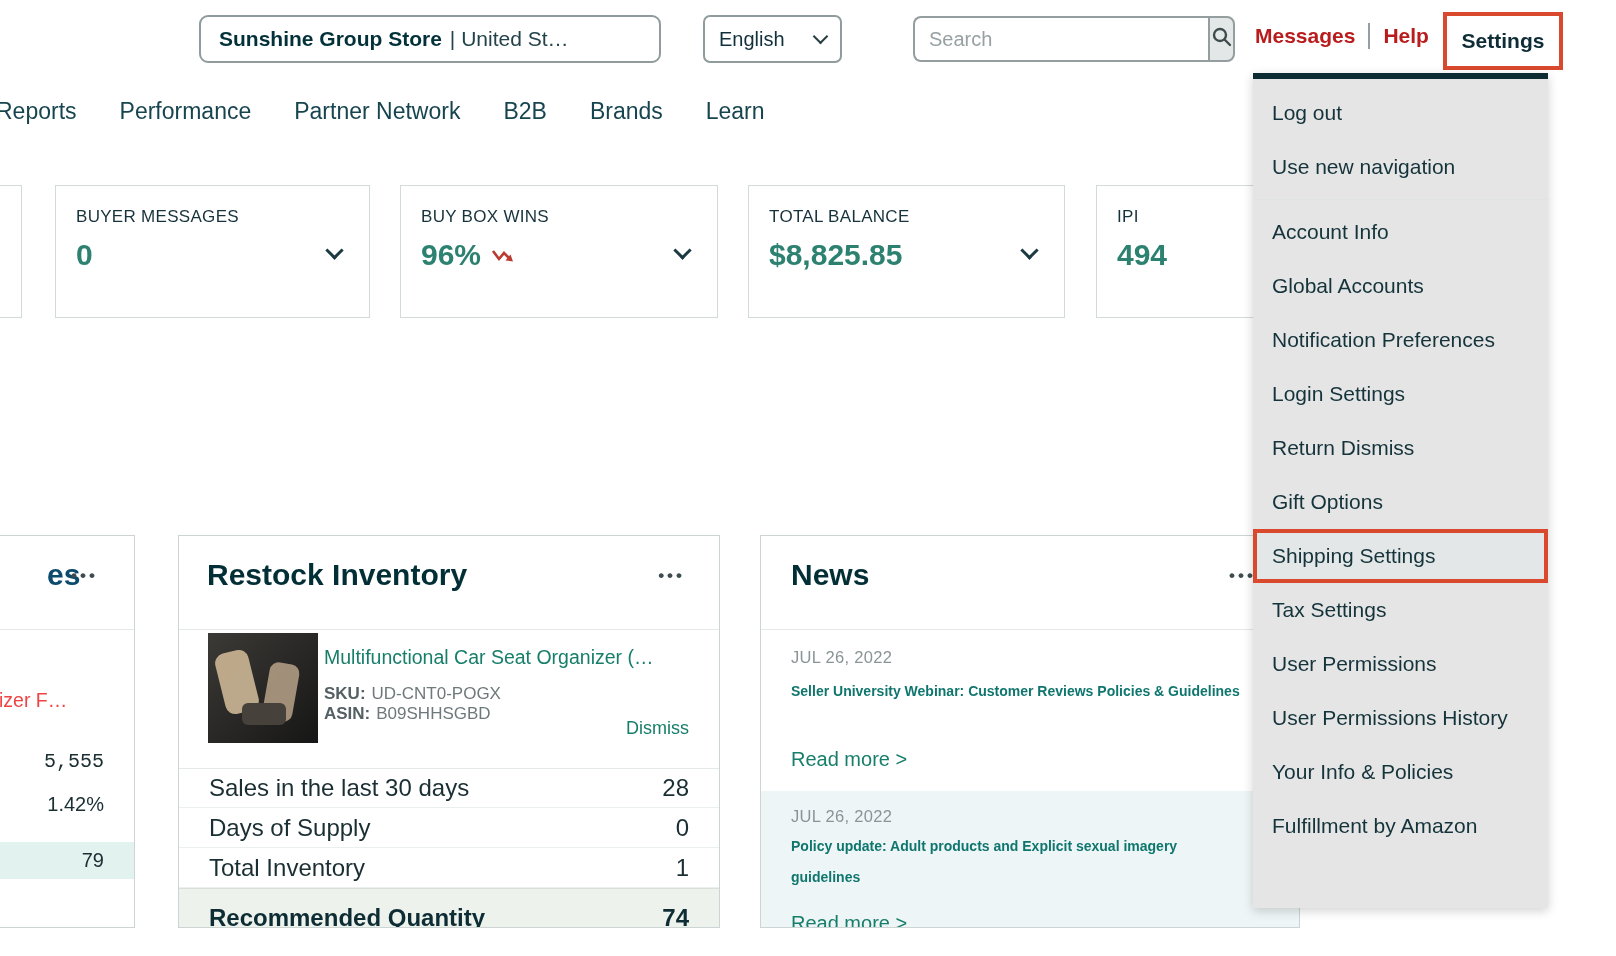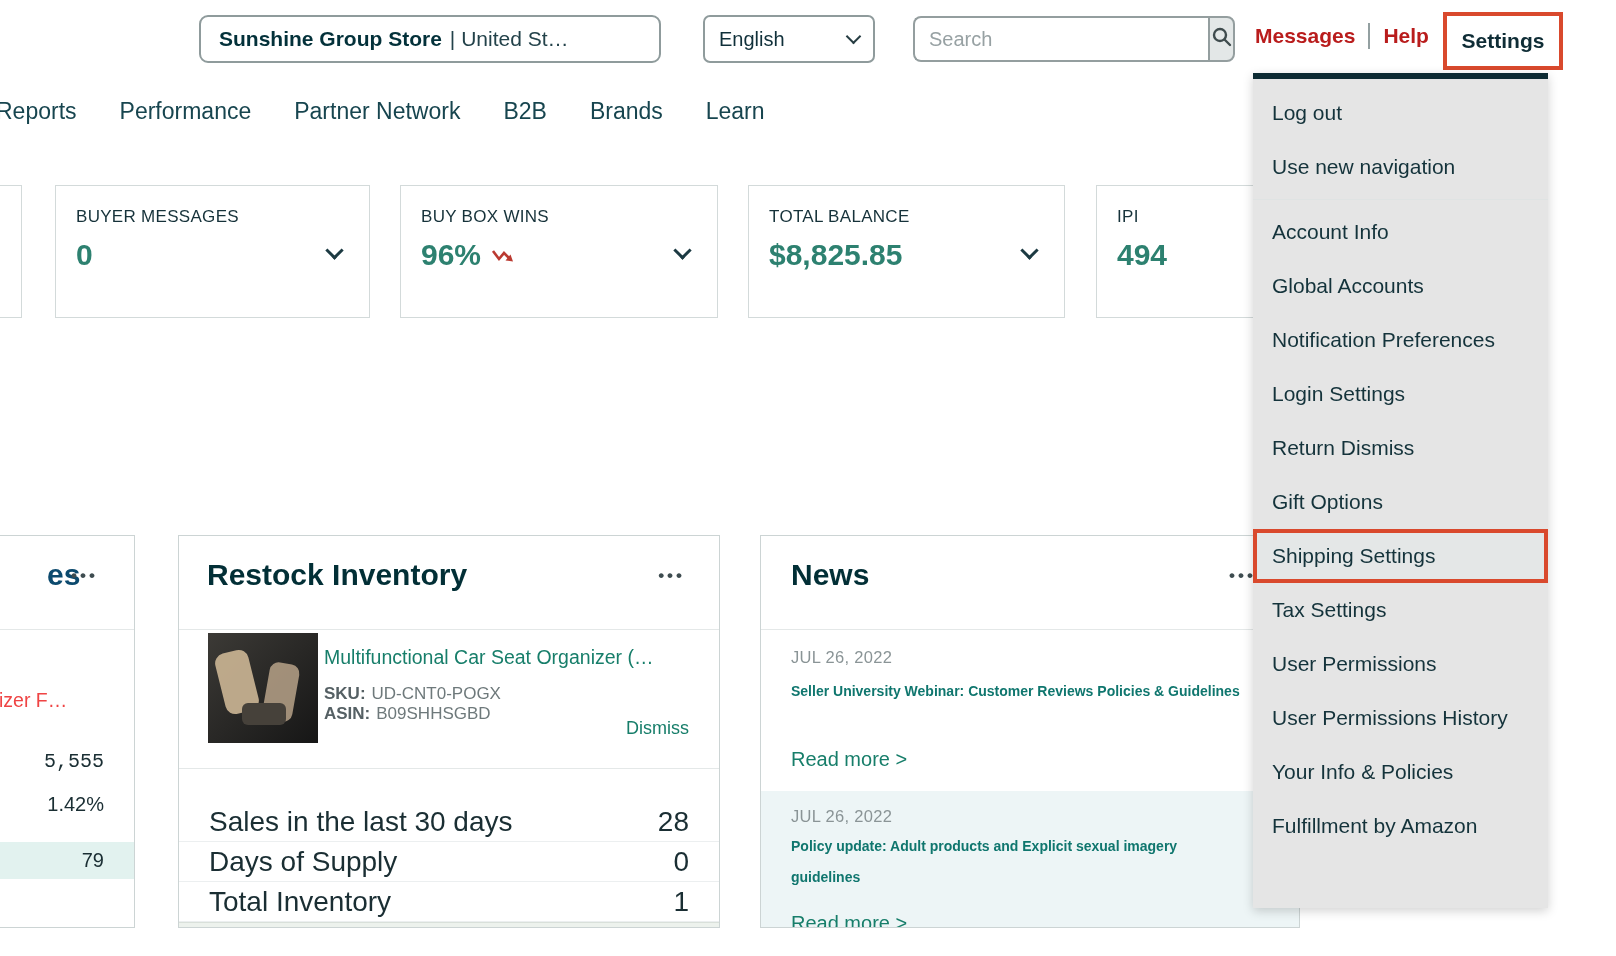--- a/index.html
+++ b/index.html
@@ -12,21 +12,21 @@
   
   .store-selector {
     position:absolute; left:199px; top:15px; width:462px; height:48px;
     border:2px solid #8f9b9c; border-radius:9px; background:#fff;
     display:flex; align-items:center; padding:0 18px; font-size:21px; cursor:pointer;
     white-space:nowrap; overflow:hidden;
   }
   .store-name { font-weight:bold; color:#03313a; }
   .store-suffix { margin-left:8px; color:#23424a; }
 
-  .lang-wrap { position:absolute; left:703px; top:15px; width:172px; height:48px; }
+  .lang-wrap { position:absolute; left:703px; top:15px; width:139px; height:48px; }
   .lang-wrap select {
     width:100%; height:100%; border:2px solid #8f9b9c; border-radius:7px; background:#fff;
     font-family:"Liberation Sans", sans-serif; font-size:20px; color:#10303a;
     padding:0 40px 0 14px; appearance:none; -webkit-appearance:none; cursor:pointer;
   }
   .lang-chev {
     position:absolute; right:16px; top:16px; width:11px; height:11px; pointer-events:none;
     border-right:2.5px solid #273d43; border-bottom:2.5px solid #273d43; transform:rotate(45deg);
   }
 
@@ -119,21 +119,21 @@
     position:absolute; left:145px; top:110px; max-width:335px; font-size:19.5px; color:#177e6a;
     white-space:nowrap; overflow:hidden; cursor:pointer;
   }
   .meta-line { position:absolute; left:145px; font-size:17px; color:#6e797b; }
   .meta-label { font-weight:bold; color:#556064; margin-right:6px; }
   .dismiss-link { position:absolute; right:30px; top:182px; font-size:18px; color:#177e6a; cursor:pointer; }
   .r-divider { position:absolute; left:0; top:232px; width:100%; border-top:1px solid #e4e8e8; }
   .r-row {
     position:absolute; left:0; width:100%; height:40px; padding:0 30px;
     display:flex; align-items:center; justify-content:space-between;
-    font-size:28px; color:#1a2e33; border-bottom:1px solid #eceff0;margin-top:34px;
+    font-size:24px; color:#1a2e33; border-bottom:1px solid #eceff0;
   }
   .r-row.rec {
     background:#edf2ed; border-top:1px solid #d9e0da; border-bottom:none;
     font-weight:bold; color:#0d2c33; height:62px; align-items:flex-start; padding-top:15px;
   }
 
   
   .news-card { left:760px; width:540px; }
   .news-date { position:absolute; left:30px; font-size:16.5px; color:#8a9496; letter-spacing:.3px; }
   .news-title { position:absolute; left:30px; width:455px; font-size:14px; line-height:31px; font-weight:bold; color:#0f766e; }

